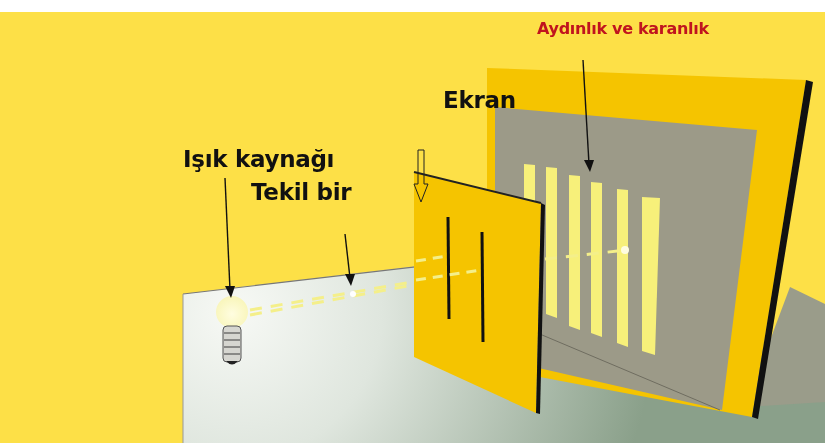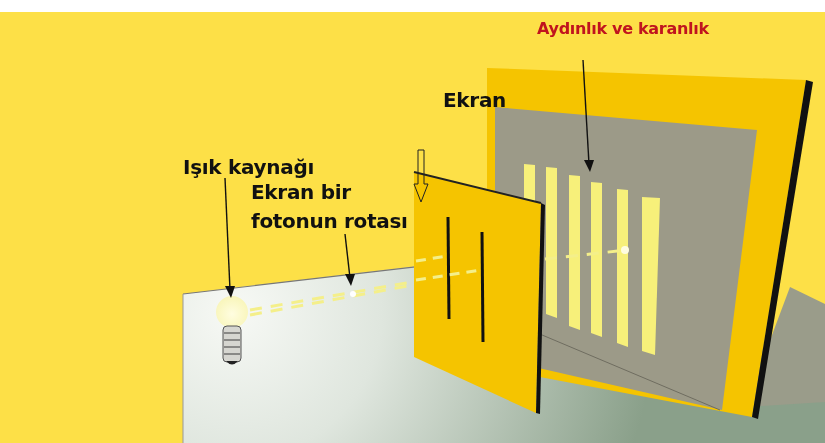--- a/index.html
+++ b/index.html
@@ -1,18 +1,18 @@
 <!DOCTYPE html>
 <html><head>
 <meta charset="utf-8">
 <style>
   html, body { margin: 0; padding: 0; background: #ffffff; }
   .stage { position: relative; width: 825px; height: 443px; overflow: hidden; background: #fde047; font-family: "DejaVu Sans", "Liberation Sans", sans-serif; margin-top: 12px; }
   svg { position: absolute; left: 0; top: 0; }
-  .lbl { position: absolute; font-weight: bold; color: #111111; font-size: 20px; line-height: 23px; white-space: nowrap; letter-spacing: -0.3px; }
+  .lbl { position: absolute; font-weight: bold; color: #111111; font-size: 23px; line-height: 23px; white-space: nowrap; letter-spacing: -0.3px; }
   .lbl.red { color: #c0141e; font-size: 16px; line-height: 22px; }
 </style>
 </head>
 <body>
 
 <div class="stage">
   <svg width="825" height="443" viewBox="0 0 825 443">
     <defs>
       <radialGradient id="floorGlow" cx="235" cy="300" r="420" gradientUnits="userSpaceOnUse">
         <stop offset="0" stop-color="#f7f9f5"></stop>
@@ -79,16 +79,15 @@
     </g>
 
     <line x1="225" y1="166" x2="230" y2="278" stroke="#111" stroke-width="1.4"></line>
     <polygon points="225,274 235,274 231,286" fill="#111"></polygon>
     <line x1="345" y1="222" x2="350" y2="266" stroke="#111" stroke-width="1.4"></line>
     <polygon points="345,262 355,262 351,274" fill="#111"></polygon>
   </svg>
 
   <div class="lbl red" style="left:537px; top:6px;">Aydınlık ve karanlık</div>
   <div class="lbl" style="left:443px; top:77px;">Ekran</div>
-  <div class="lbl" style="left:183px; top:144px;">Işık kaynağı</div>
-  <div class="lbl" style="left:251px; top:169px;">Ekran bir</div>
-  <div class="lbl" style="left:251px; top:198px;">fotonun rotası</div>
+  <div class="lbl" style="left:183px; top:136px;">Işık kaynağı</div>
+  <div class="lbl" style="left:251px; top:169px;">Tekil bir</div>
 </div>
 
 </body></html>

